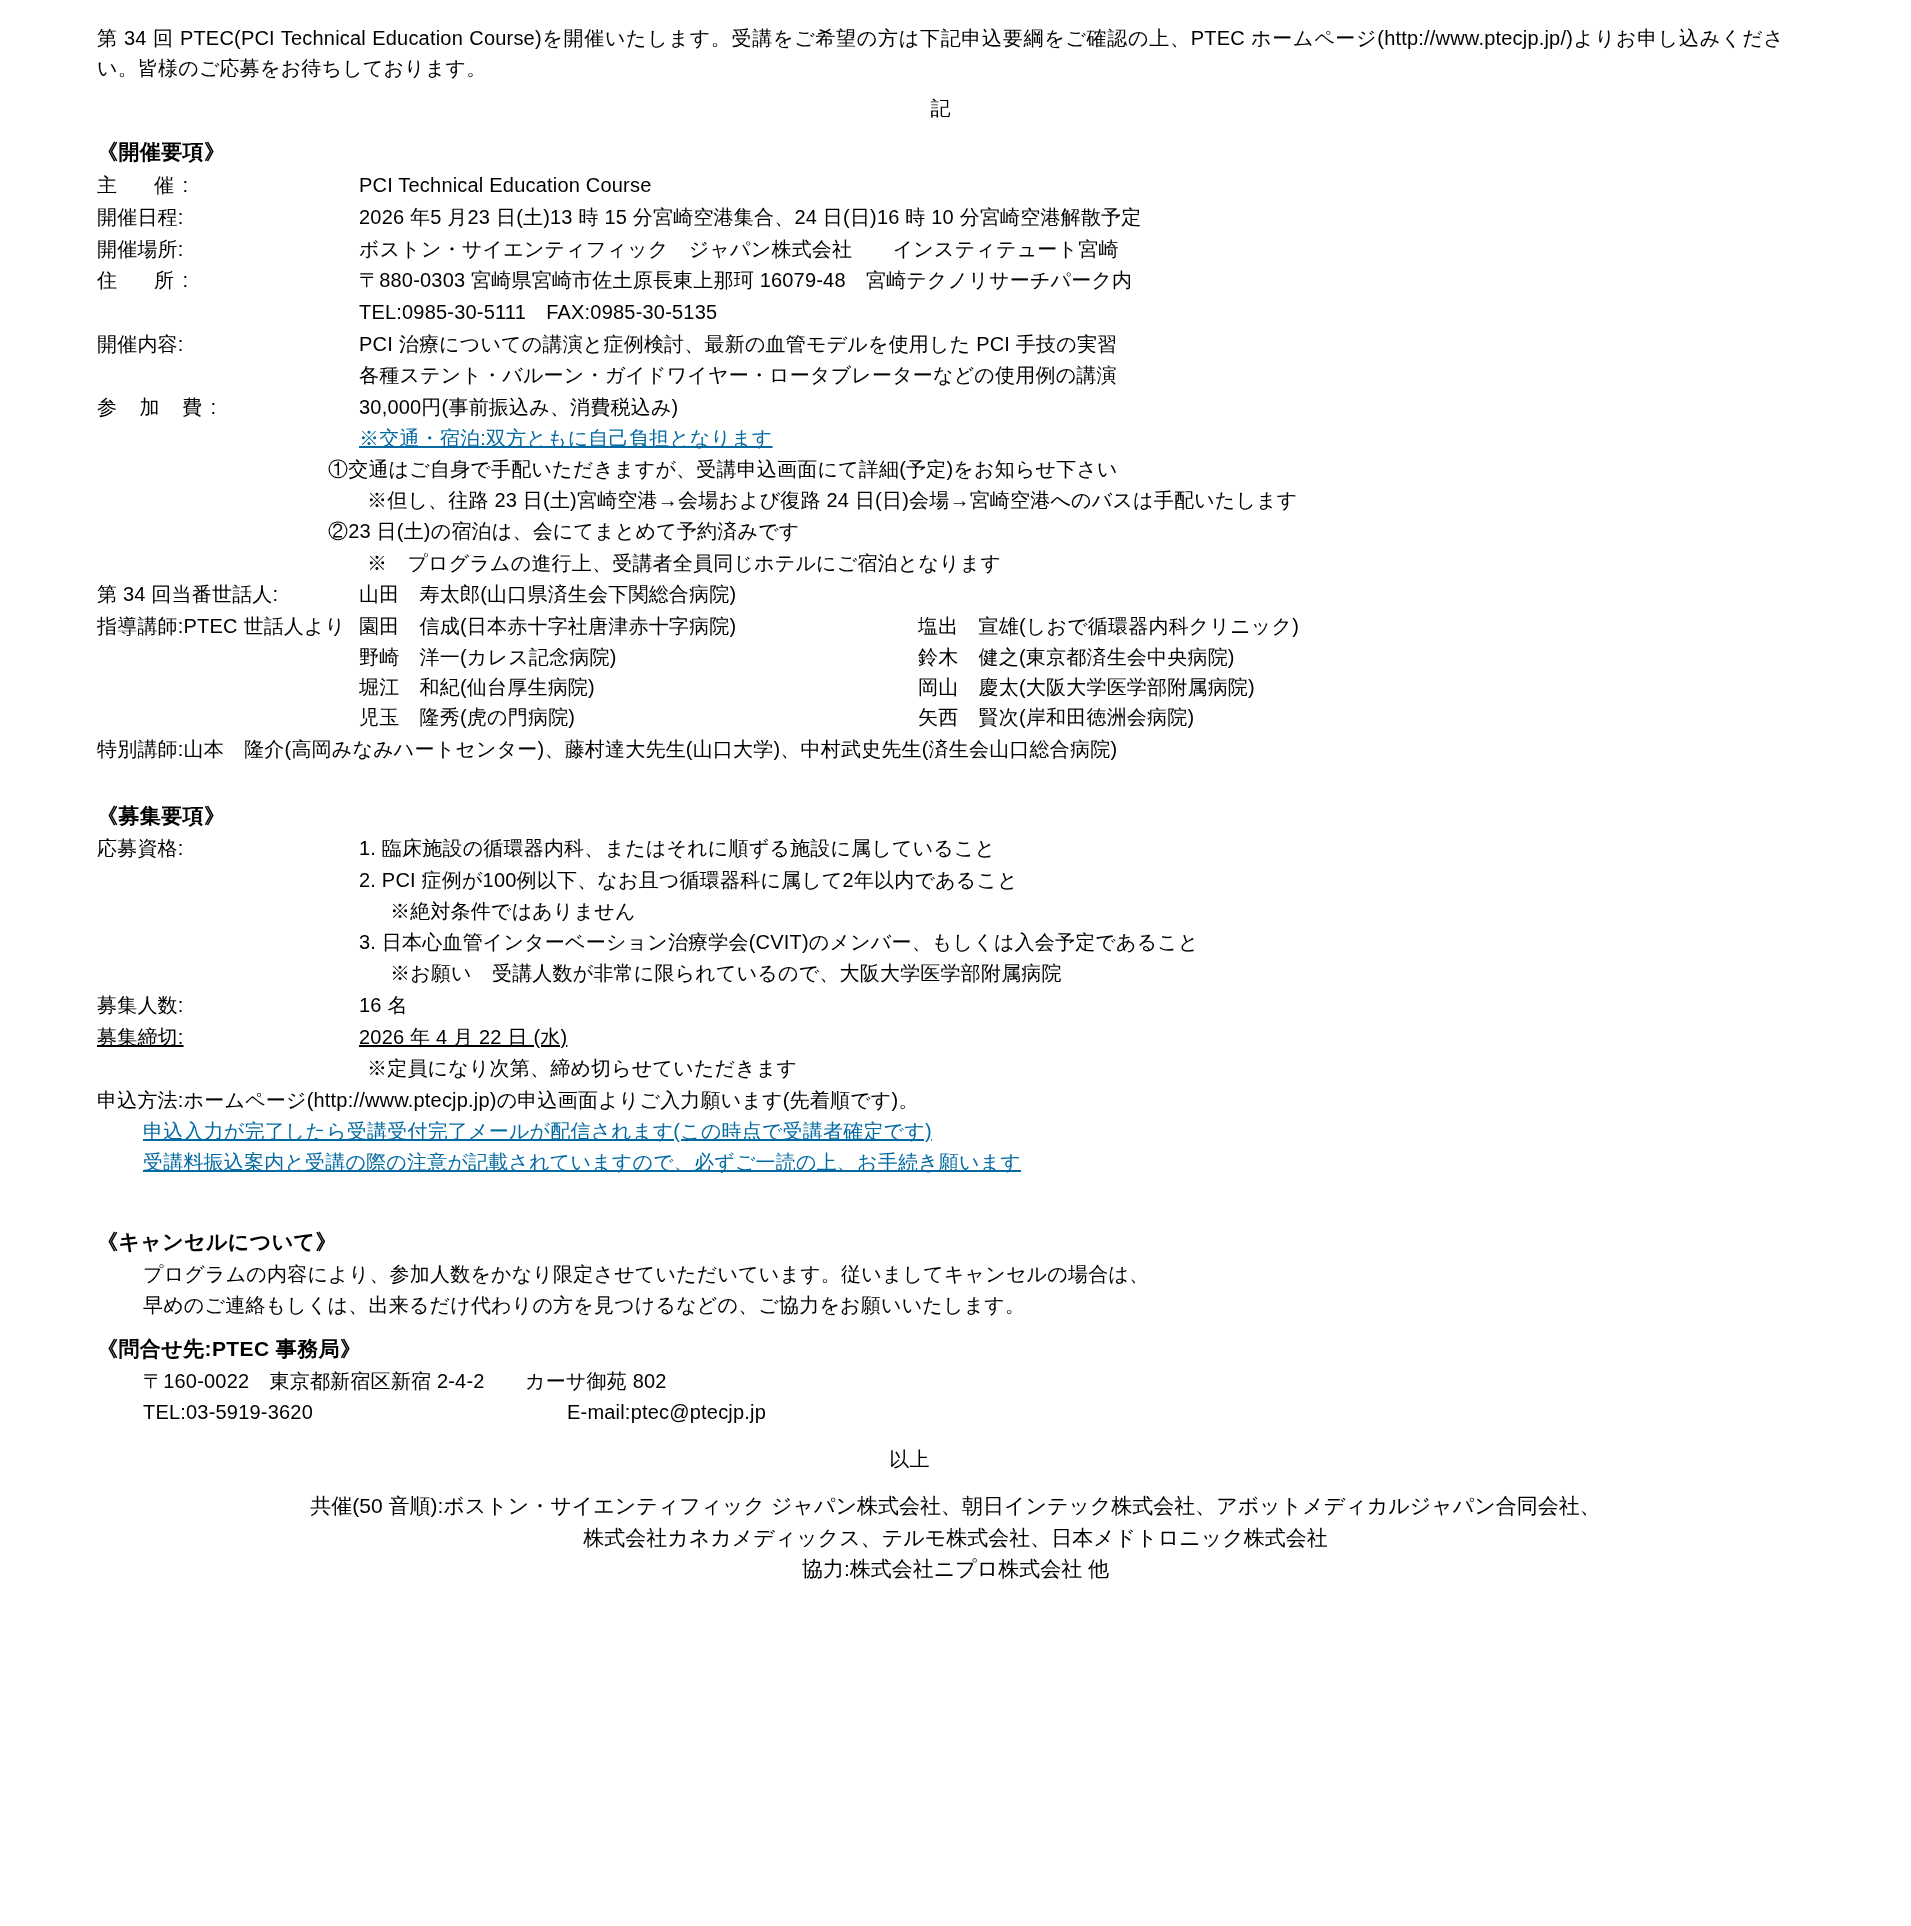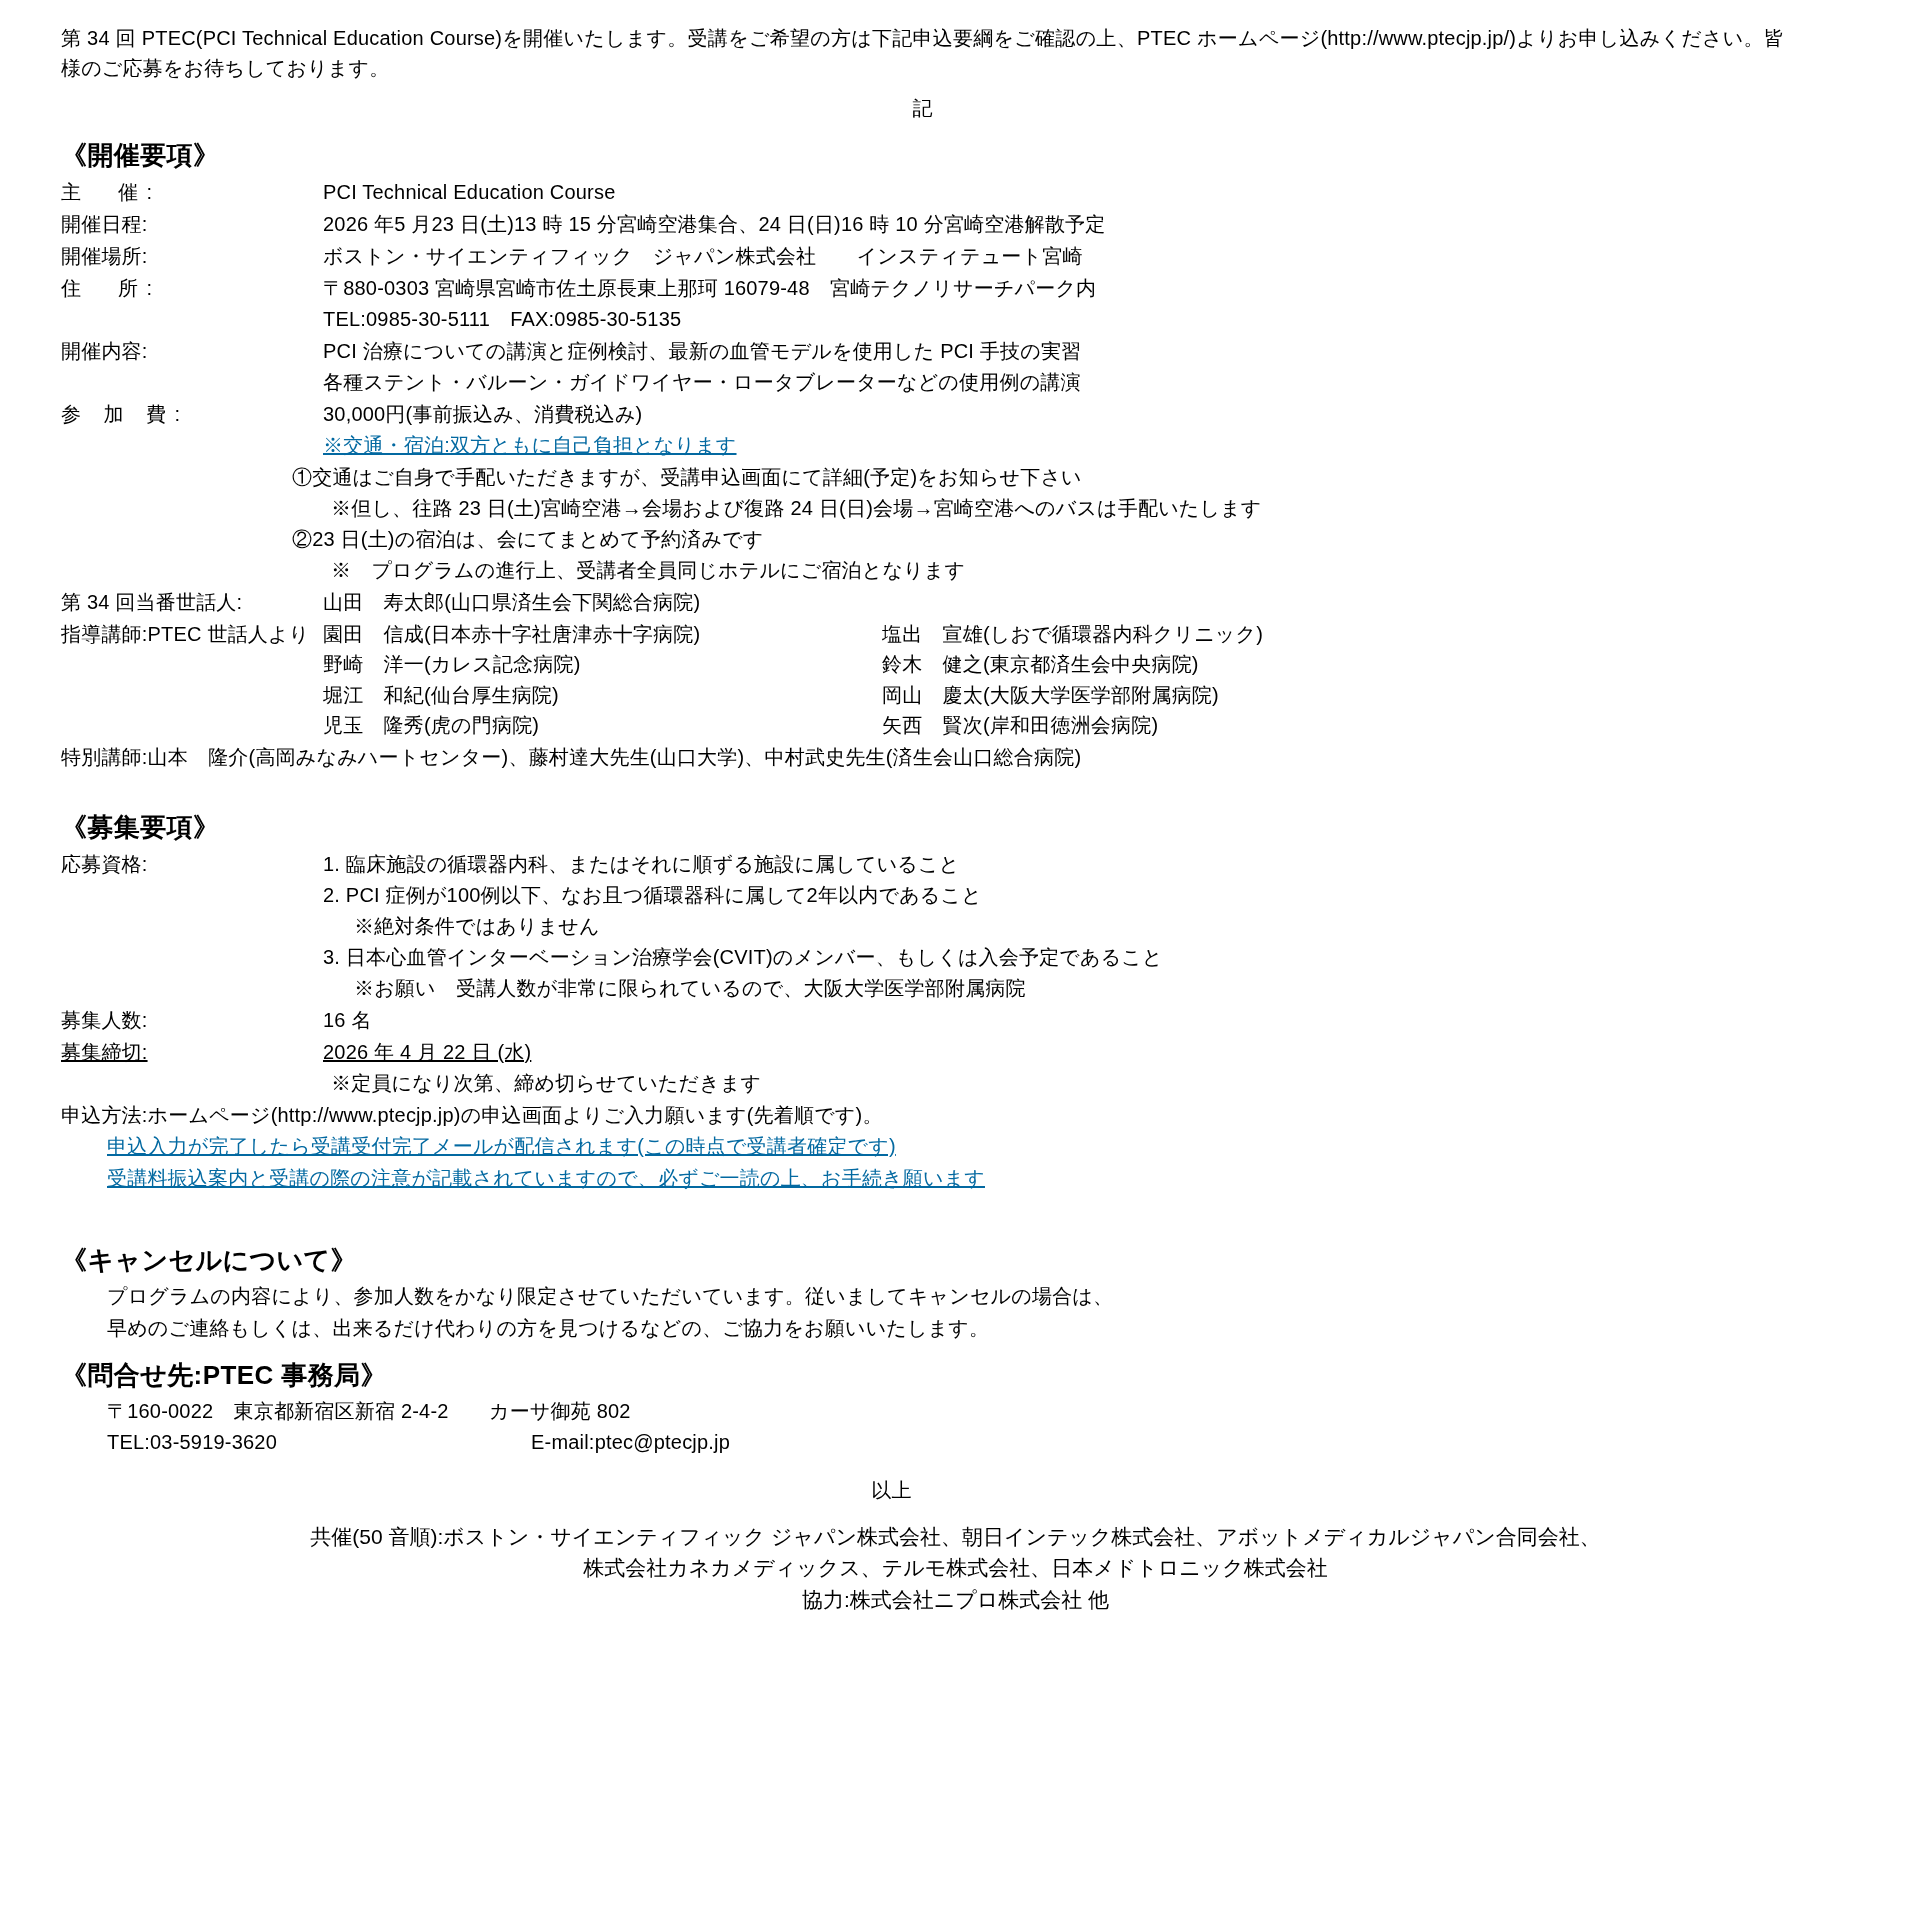--- a/index.html
+++ b/index.html
@@ -34,36 +34,36 @@
     letter-spacing: 7px;
     color: #1d6a63;
     text-shadow:
        3.9px 0px 0px #c8352b,
       -3.9px 0px 0px #2b57c8,
         0px 3.1px 0px #123f3a;
   }
 
   
   .doc {
-    padding: 0 127px 0 61px;
+    padding: 0 127px 0 97px;
     font-size: 20px;
     line-height: 1.52;
     letter-spacing: 0.2px;
   }
   .para {
     margin-top: 23px;
     text-align: justify;
   }
   .centered {
     text-align: center;
     margin-top: 9.2px;
   }
   .sec-head {
     margin-top: 13px;
-    font-size: 26px;
+    font-size: 21px;
     font-weight: bold;
     letter-spacing: 0.4px;
   }
   .row {
     display: flex;
     align-items: flex-start;
     margin-top: 1.5px;
   }
   .lbl {
     width: 262px;

